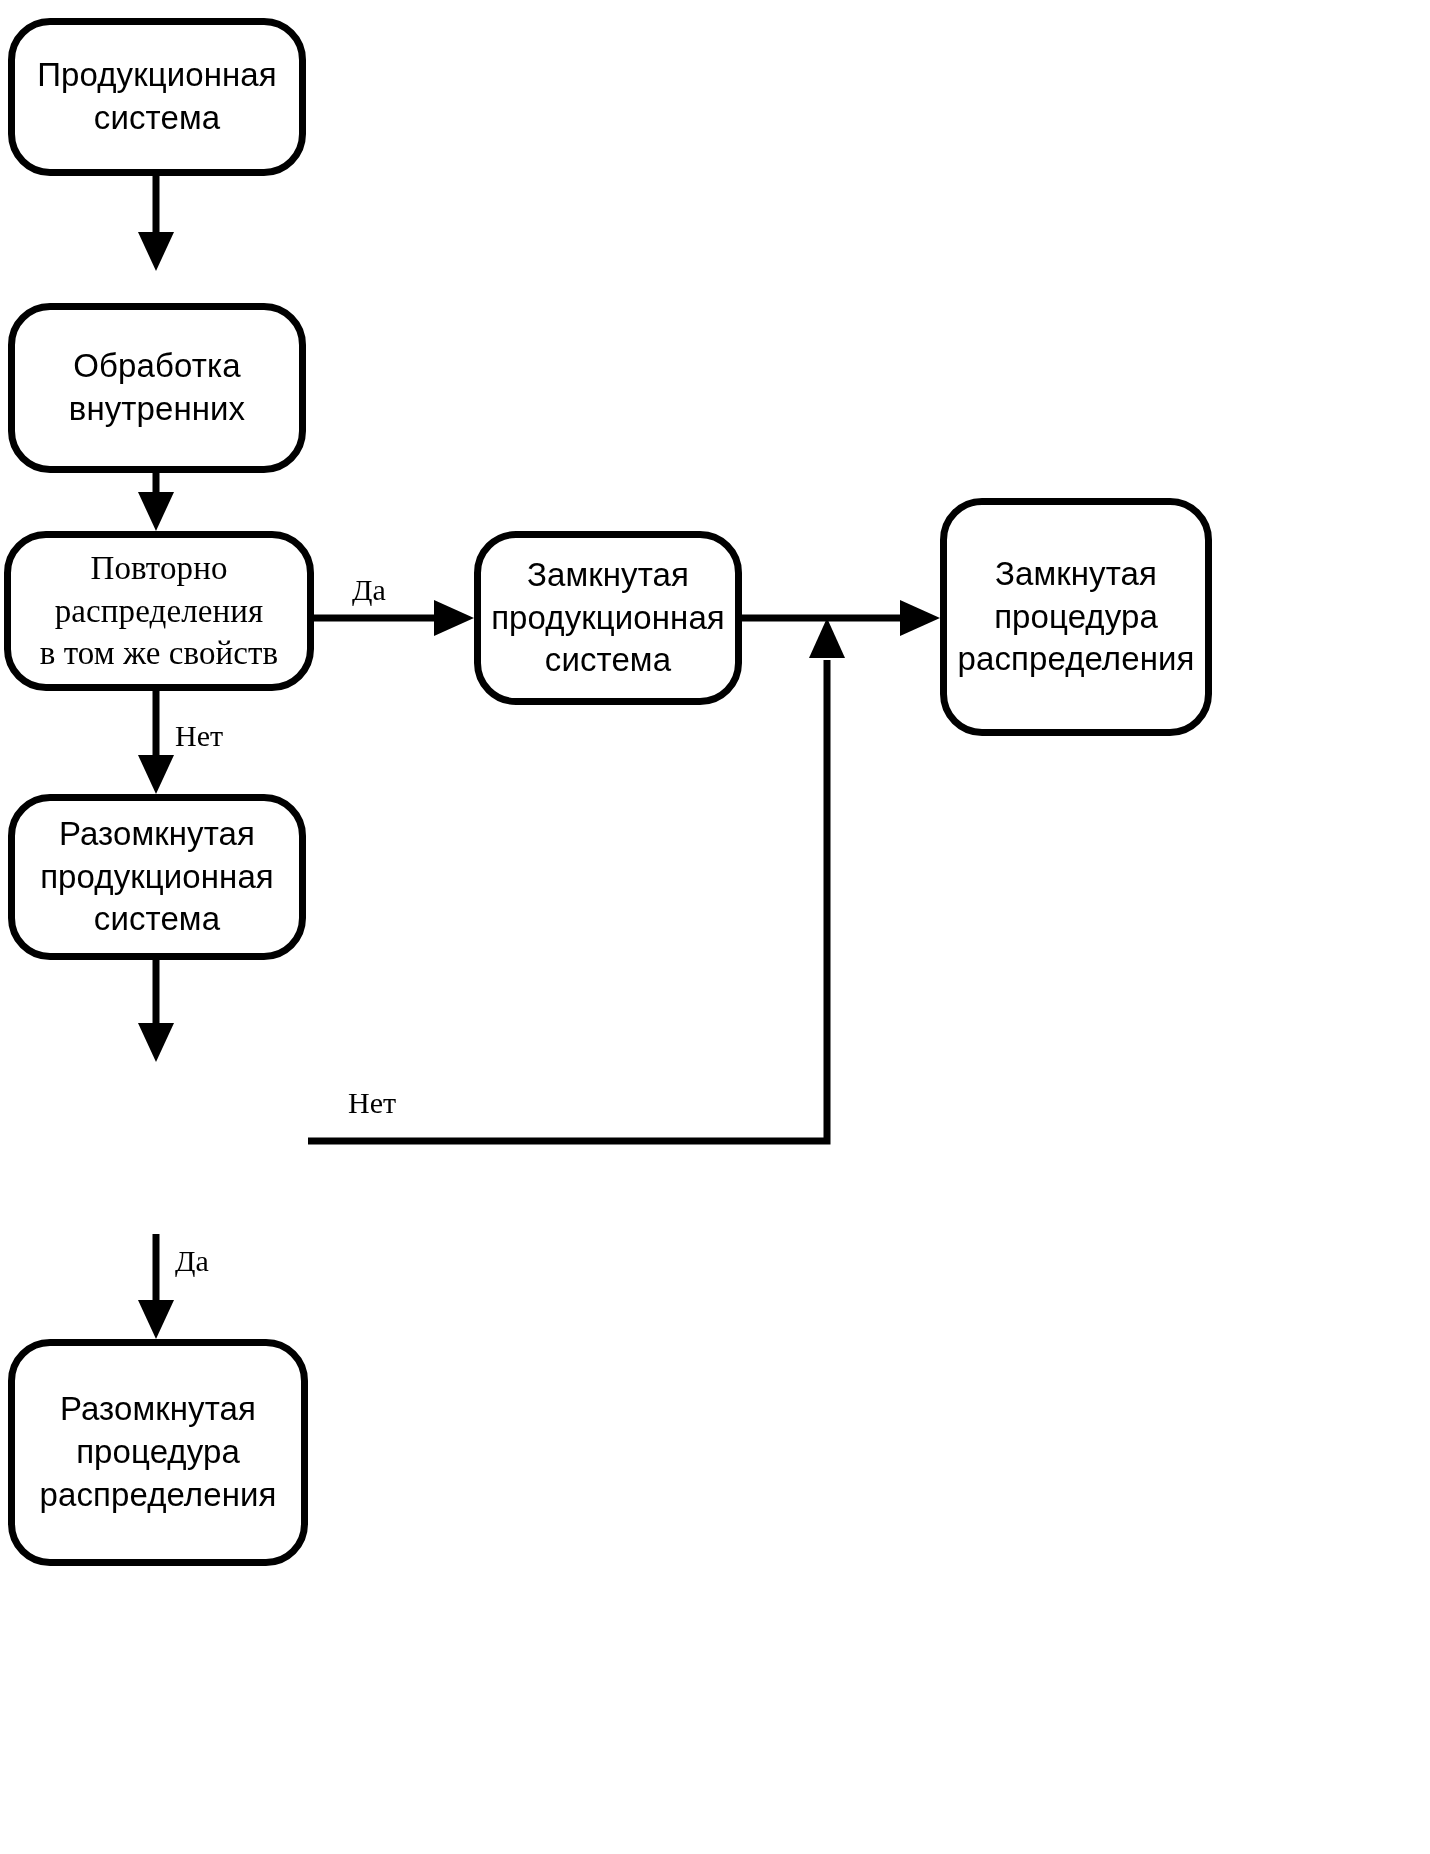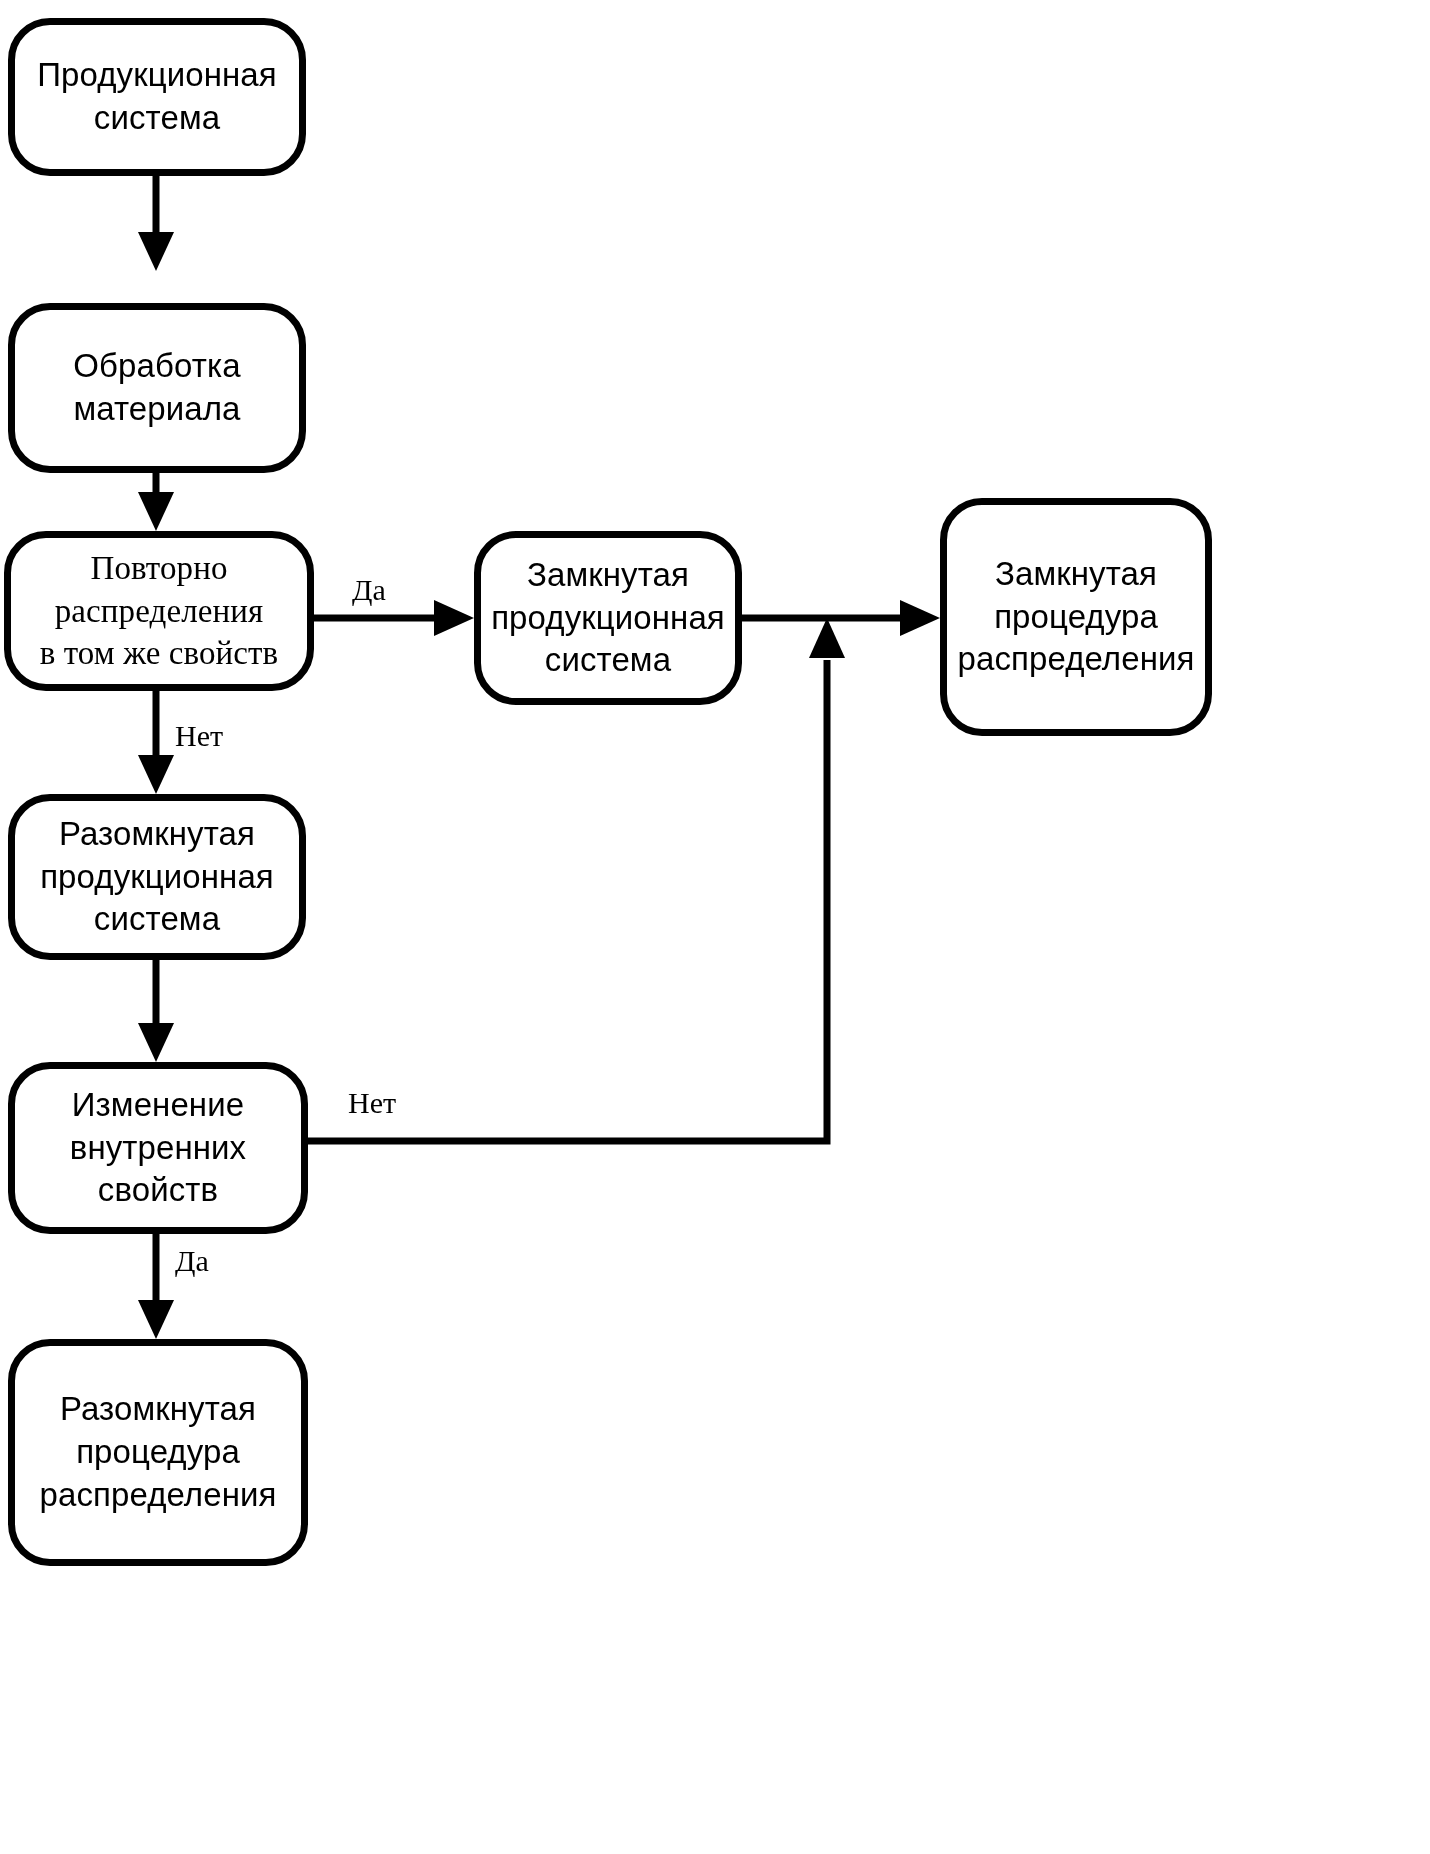--- a/index.html
+++ b/index.html
@@ -104,21 +104,21 @@
   <div class="node" style="left:8px; top:18px; width:298px; height:158px;">
     <span class="lbl">
       <span>Продукционная</span><br>
       <span>система</span>
     </span>
   </div>
 
   <div class="node" style="left:8px; top:271px; width:298px; height:170px;margin-top:32px;">
     <span class="lbl">
       <span>Обработка</span><br>
-      <span>материала</span>
+      <span>внутренних</span>
     </span>
   </div>
 
   <div class="node" style="left:4px; top:531px; width:310px; height:160px;font-family:Liberation Serif, serif;">
     <span class="lbl">
       <span>Повторно</span><br>
       <span>распределения</span><br>
       <span>в том же свойств</span>
     </span>
   </div>
@@ -140,27 +140,20 @@
   </div>
 
   <div class="node" style="left:8px; top:794px; width:298px; height:166px;">
     <span class="lbl">
       <span>Разомкнутая</span><br>
       <span>продукционная</span><br>
       <span>система</span>
     </span>
   </div>
 
-  <div class="node" style="left:8px; top:1062px; width:300px; height:172px;">
-    <span class="lbl">
-      <span>Изменение</span><br>
-      <span>внутренних</span><br>
-      <span>свойств</span>
-    </span>
-  </div>
 
   <div class="node" style="left:8px; top:1339px; width:300px; height:227px;">
     <span class="lbl">
       <span>Разомкнутая</span><br>
       <span>процедура</span><br>
       <span>распределения</span>
     </span>
   </div>
 
   <div class="edge-label" style="left:352px; top:575px;">Да</div>

